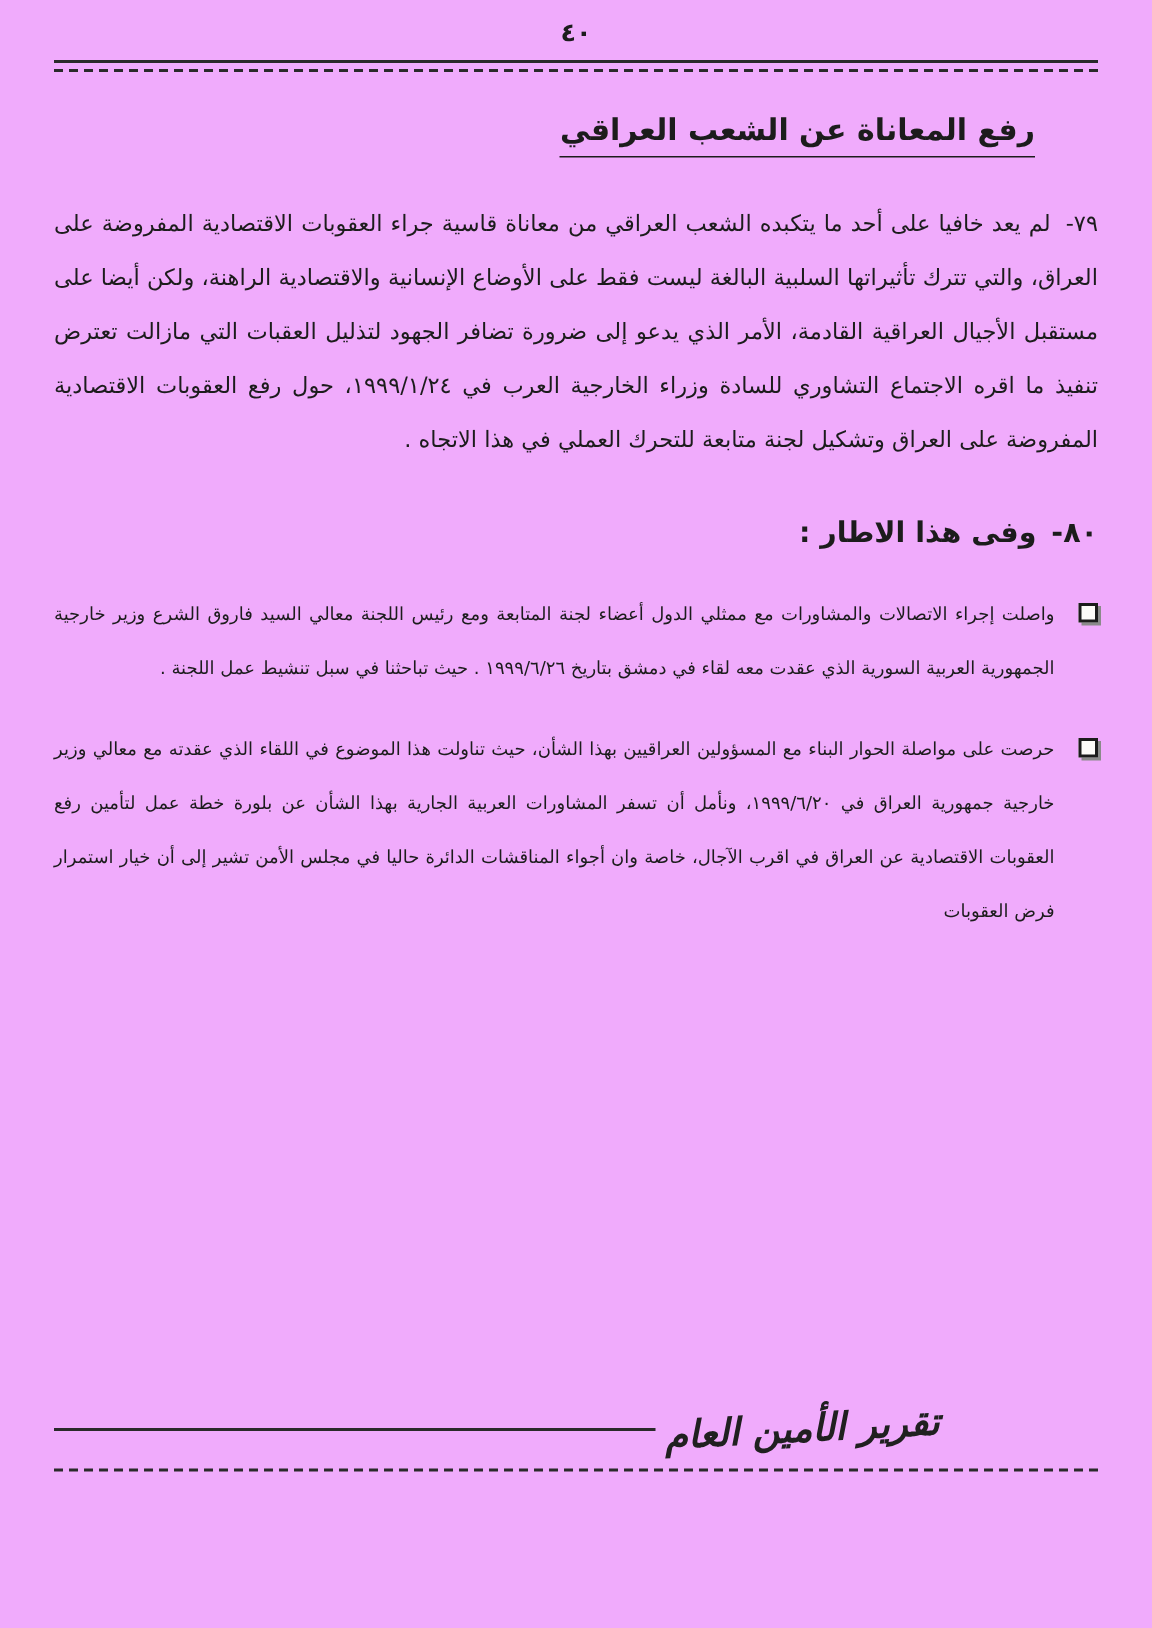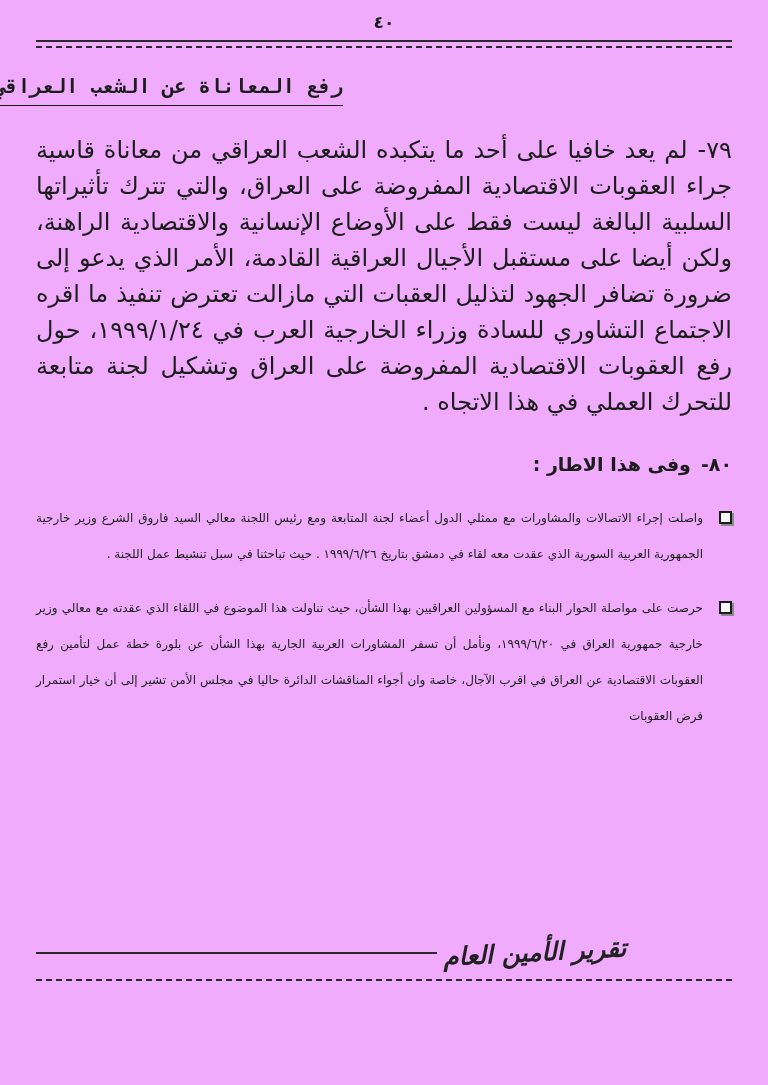--- a/index.html
+++ b/index.html
@@ -22,32 +22,32 @@
     font-weight: bold;
     font-size: 17px;
     letter-spacing: 2px;
     padding-top: 2px;
   }
 
   .header-rules { margin-top: 8px; }
   .rule-solid  { border-top: 2px solid #2a2a2a; }
   .rule-dashed { border-top: 2px dashed #2a2a2a; margin-top: 4px; }
 
-  .title-wrap { text-align: left; margin-top: 26px; font-family: Liberation Mono, monospace; }
+  .title-wrap { text-align: right; margin-top: 26px; }
   .doc-title {
     display: inline-block;
     font-size: 20px;
     font-weight: bold;
     border-bottom: 1.6px solid #1c1c1c;
     padding-bottom: 6px;
     transform: translateX(-42px);
   }
 
   .para {
-    font-size: 24px;
+    font-size: 15px;
     line-height: 36px;
     text-align: justify;
     margin-top: 26px;
   }
   .para-num { margin-left: 10px; white-space: nowrap; }
 
   .subhead { font-weight: bold; font-size: 19px; }
 
   .bullet-item {
     display: flex;

